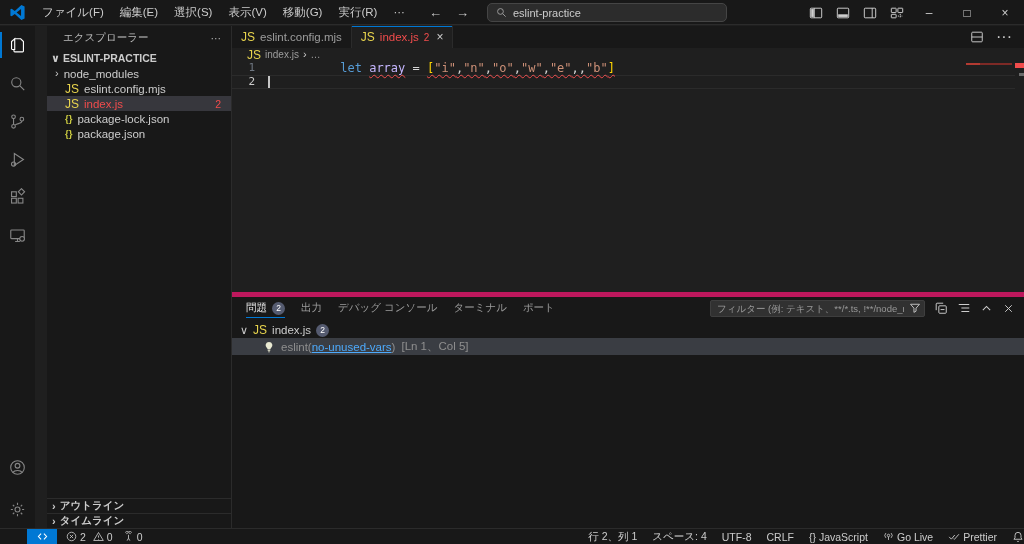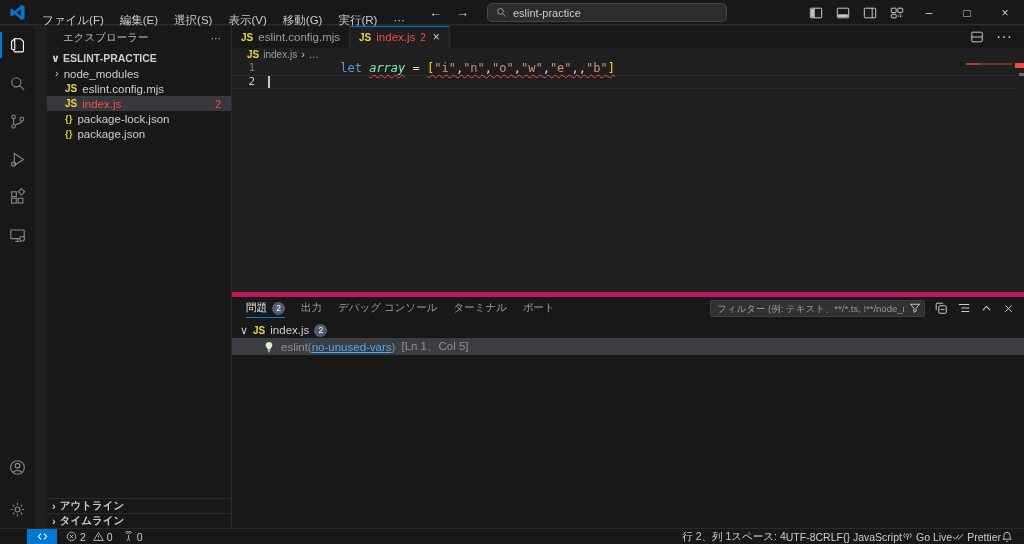--- a/index.html
+++ b/index.html
@@ -4,21 +4,21 @@
 <style>
   * { box-sizing: border-box; margin: 0; padding: 0; }
   html,body { width:1024px; height:544px; overflow:hidden; }
   body { background:#1f1f1f; font-family:"Liberation Sans","DejaVu Sans",sans-serif; color:#cccccc; position:relative; }
   svg { display:block; }
 
   
   .titlebar { height:25px; background:#181818; border-bottom:1px solid #2b2b2b; display:flex; align-items:center; position:relative; }
   .vslogo { width:17px; height:17px; margin:0 8px 0 9px; }
   .menu { display:flex; align-items:center; font-size:11.5px; color:#cccccc; }
-  .menu-item { padding:8px 8px; height:25px; line-height:24px; cursor:default; }
+  .menu-item { padding:0 8px; height:25px; line-height:24px; cursor:default; }
   .nav-arrows { display:flex; gap:14px; margin-left:16px; font-size:13px; color:#cccccc; }
   .searchbox { position:absolute; left:487px; top:3px; width:240px; height:19px; background:#2c2c2c; border:1px solid #454545; border-radius:5px; display:flex; align-items:center; gap:6px; padding:0 8px; font-size:11px; color:#cccccc; }
   .layout-icons { position:absolute; right:120px; top:0; height:25px; display:flex; align-items:center; gap:13px; color:#cfcfcf; }
   .win-controls { position:absolute; right:0; top:0; height:25px; display:flex; }
   .win-btn { width:38px; height:25px; display:flex; align-items:center; justify-content:center; font-size:12px; color:#cccccc; }
 
   
   .main { position:absolute; top:26px; left:0; right:0; bottom:16px; display:flex; }
   .activitybar { width:35px; background:#181818; display:flex; flex-direction:column; align-items:stretch; }
   .act-icon { height:38px; display:flex; align-items:center; justify-content:center; color:#868686; position:relative; }
@@ -28,21 +28,21 @@
 
   
   .sidebar { width:185px; background:#181818; border-right:1px solid #2b2b2b; display:flex; flex-direction:column; overflow:hidden;margin-left:12px; }
   .sidebar-header { height:24px; display:flex; align-items:center; padding:0 10px 0 16px; font-size:10.5px; color:#bbbbbb; }
   .sidebar-header .sp { flex:1; }
   .root-row { height:16px; display:flex; align-items:center; gap:3px; padding-left:4px; font-size:10.5px; font-weight:bold; color:#cccccc; }
   .tree-row { height:15px; display:flex; align-items:center; gap:5px; padding-left:18px; font-size:11.5px; color:#cccccc; position:relative; }
   .tree-row.folder { padding-left:8px; }
   .tree-row.selected { background:#37373d; color:#f14c4c; }
   .tree-badge { margin-left:auto; margin-right:10px; color:#f14c4c; font-size:10.5px; }
-  .js-ic { color:#e8d44d; font-size:10px; font-weight:bold; letter-spacing:0; font-family:"Liberation Sans",sans-serif; }
+  .js-ic { color:#e8d44d; font-size:12px; font-weight:normal; letter-spacing:0; font-family:"Liberation Sans",sans-serif; }
   .json-ic { color:#cbcb41; font-size:9.5px; font-weight:bold; }
   .chev { color:#cccccc; font-size:11px; line-height:1; }
   .side-sections { margin-top:auto; }
   .side-section { height:15px; border-top:1px solid #2b2b2b; display:flex; align-items:center; gap:4px; padding-left:5px; font-size:10.5px; font-weight:bold; color:#cccccc; }
 
   
   .editorzone { flex:1; min-width:0; display:flex; flex-direction:column; background:#1f1f1f; }
   .tabbar { height:22px; background:#181818; display:flex; align-items:stretch; }
   .tab { display:flex; align-items:center; gap:5px; padding:0 9px; font-size:11.5px; color:#9d9d9d; background:#181818; border-right:1px solid #2b2b2b; position:relative; }
   .tab.active { background:#1f1f1f; color:#f14c4c; }
@@ -50,21 +50,21 @@
   .tab-badge { font-size:10px; color:#f14c4c; }
   .tab-close { color:#cccccc; font-size:12px; margin-left:2px; }
   .tab-actions { margin-left:auto; display:flex; align-items:center; gap:12px; padding-right:12px; color:#cccccc; }
   .breadcrumb { height:13px; display:flex; align-items:center; gap:4px; padding-left:15px; font-size:10px; color:#9d9d9d; }
 
   .code { flex:1; position:relative; font-family:"DejaVu Sans Mono","Liberation Mono",monospace; font-size:12px; line-height:14px; }
   .code-line { display:flex; height:14px; align-items:center; position:relative; }
   .gutter { width:36px; text-align:right; padding-right:13px; color:#6e7681; font-size:11px; flex:none; }
   .code-line.cur .gutter { color:#cccccc; }
   .code-line.cur { border-top:1px solid rgba(255,255,255,0.055); border-bottom:1px solid rgba(255,255,255,0.055); margin-right:9px; }
-  .tk-kw { color:#569cd6; } .tk-var { color:#86efac;font-style:italic; } .tk-df { color:#d4d4d4; } .tk-br { color:#ffd602; } .tk-st { color:#ce9178; }
+  .tk-kw { color:#569cd6; } .tk-var { color:#c4b5fd; } .tk-df { color:#d4d4d4; } .tk-br { color:#ffd602; } .tk-st { color:#ce9178; }
   .sq { text-decoration:underline wavy #f14c4c 1px; text-decoration-skip-ink:none; text-underline-offset:2px; }
   .cursor { display:inline-block; width:1.5px; height:12px; background:#c6c6c6; vertical-align:middle; }
   .minimap { position:absolute; top:0; right:9px; width:50px; bottom:0; }
   .mm-errline { position:absolute; top:2px; left:1px; right:3px; height:2px; background:linear-gradient(90deg,#b33a31 0 14px,#7e2a26 14px 100%); }
   .ruler { position:absolute; top:0; right:0; width:9px; bottom:0; }
   .ruler-err { position:absolute; top:2px; right:0; width:9px; height:5px; background:#f14c4c; }
   .ruler-cur { position:absolute; top:12px; right:0; width:5px; height:3px; background:#6b6b6b; }
 
   
   .panel { height:236px; background:#181818; border-top:5px solid #be185d; display:flex; flex-direction:column; }
@@ -83,21 +83,21 @@
   .prob-row { height:17px; display:flex; align-items:center; gap:6px; padding-left:31px; color:#cccccc; }
   .prob-row.selected { background:#3a3d43; }
   .dim { color:#8f8f8f; }
   .rule-link { color:#4daafc; text-decoration:underline; }
 
   
   .statusbar { position:absolute; left:0; right:0; bottom:0; height:16px; background:#181818; border-top:1px solid #2b2b2b; display:flex; align-items:center; font-size:10.5px; color:#cccccc; }
   .remote { height:15px; width:30px; margin-left:27px; background:#0078d4; color:#ffffff; display:flex; align-items:center; justify-content:center; }
   .sb-item { display:flex; align-items:center; gap:3px; }
   .sb-left { display:flex; align-items:center; gap:10px; margin-left:9px; }
-  .sb-right { margin-left:auto; display:flex; align-items:center; padding-right:11px; }
+  .sb-right { margin-left:auto; display:flex; align-items:center; gap:15px; }
 </style>
 </head>
 <body>
 
 <div class="titlebar">
   <svg class="vslogo" viewBox="0 0 24 24">
     <path fill="#0078d4" d="M17.5 1.5L8.2 10 3.8 6.6 2 7.5v9l1.8.9L8.2 14l9.3 8.5 4.5-2V3.5zM17 16.8L10.7 12 17 7.2z"></path>
   </svg>
   <div class="menu">
     <div class="menu-item">ファイル(F)</div>

